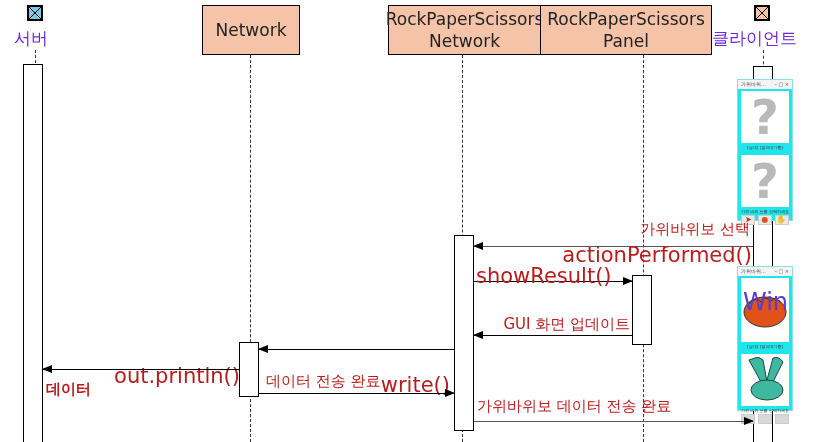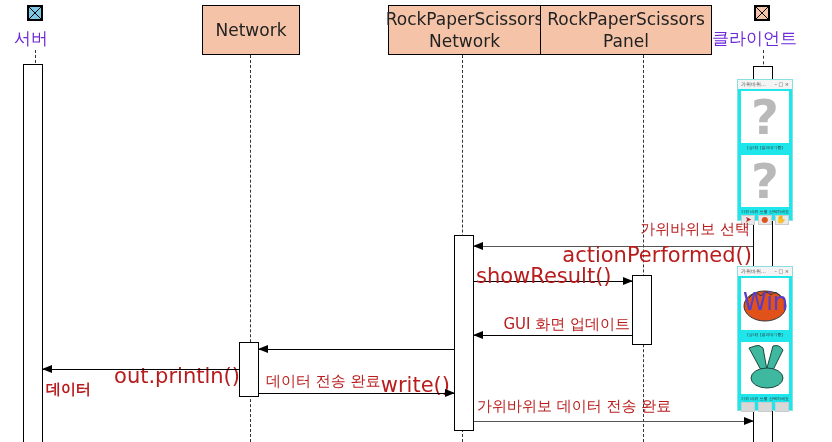--- a/index.html
+++ b/index.html
@@ -93,21 +93,21 @@
     <div class="ss-btn"><span style="color:#e0521a;">●</span></div>
     <div class="ss-btn"><span style="color:#e8a020;">✋</span></div>
   </div>
 </div>
 
 <div class="screenshot" style="left:737px; top:266px; height:145px;">
   <div class="ss-title">
     <span>가위바위...</span>
     <span>– □ ×</span>
   </div>
-  <div class="ss-panel" style="height:52px;">
+  <div class="ss-panel" style="height:64px;">
     <svg width="48" height="40" viewBox="0 0 48 40">
       <ellipse cx="24" cy="22" rx="21" ry="15" fill="#e0521a" stroke="#333" stroke-width="1"></ellipse>
       <path d="M8 14 Q14 6 20 12 Q24 5 30 11 Q35 5 40 13" fill="none" stroke="#333" stroke-width="1"></path>
     </svg>
     <span style="position:absolute; left:2px; top:10px; font-size:24px; color:#5a3cc8; font-family:'DejaVu Sans', sans-serif;">Win</span>
   </div>
   <div class="ss-caption">[상대] [결과대기중]</div>
   <div class="ss-panel" style="height:52px;">
     <svg width="48" height="48" viewBox="0 0 48 48">
       <path d="M8 4 L20 26 L26 26 L22 4 Q18 0 14 2 Z M32 2 L26 24 L32 26 L42 6 Q38 0 32 2 Z" fill="#3fb8a0" stroke="#1a4a40" stroke-width="1"></path>

